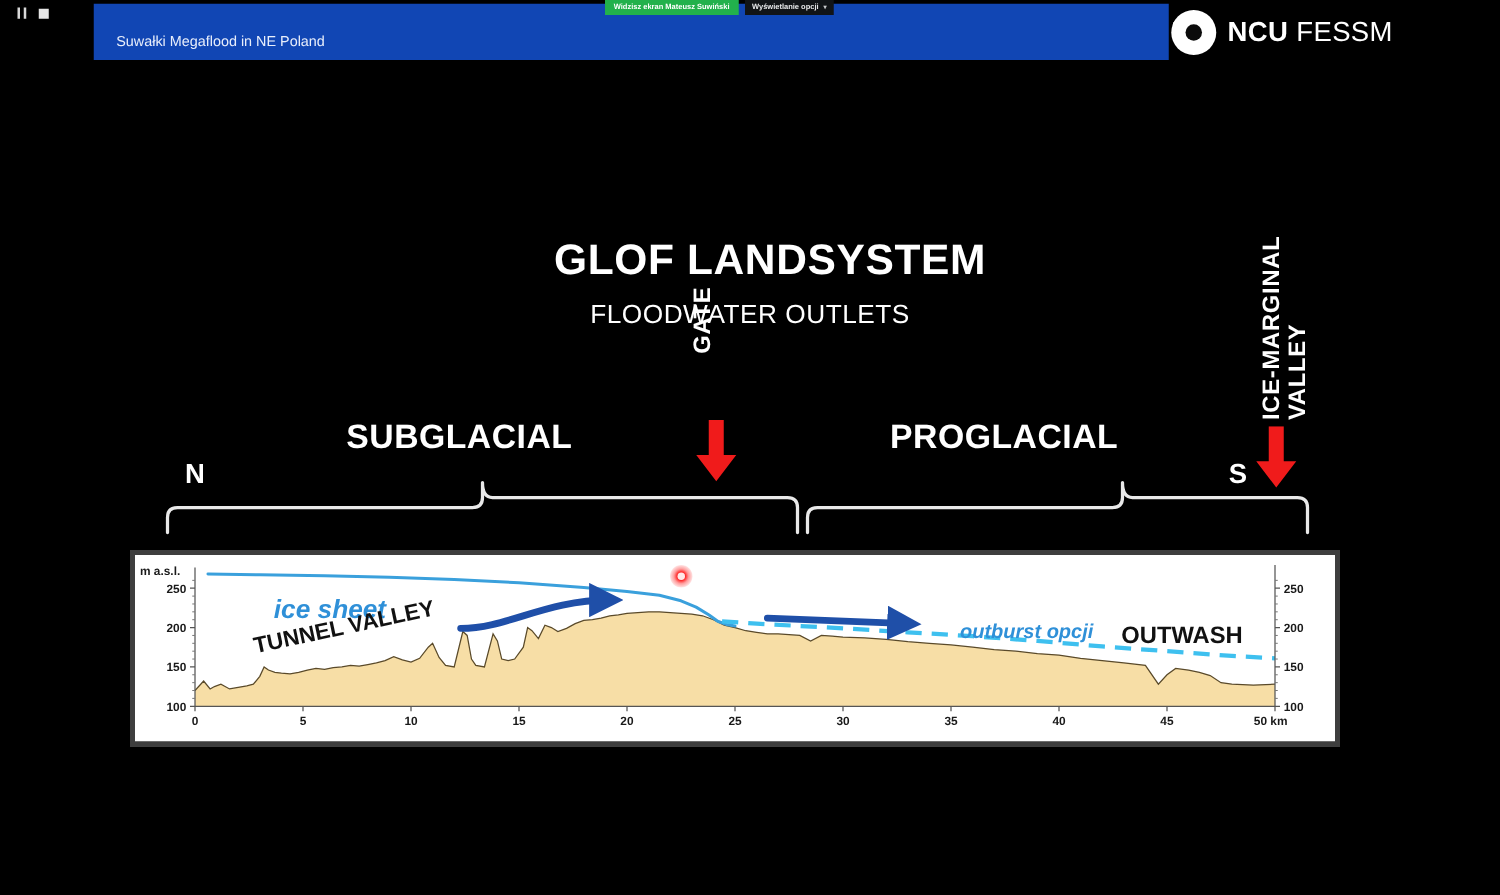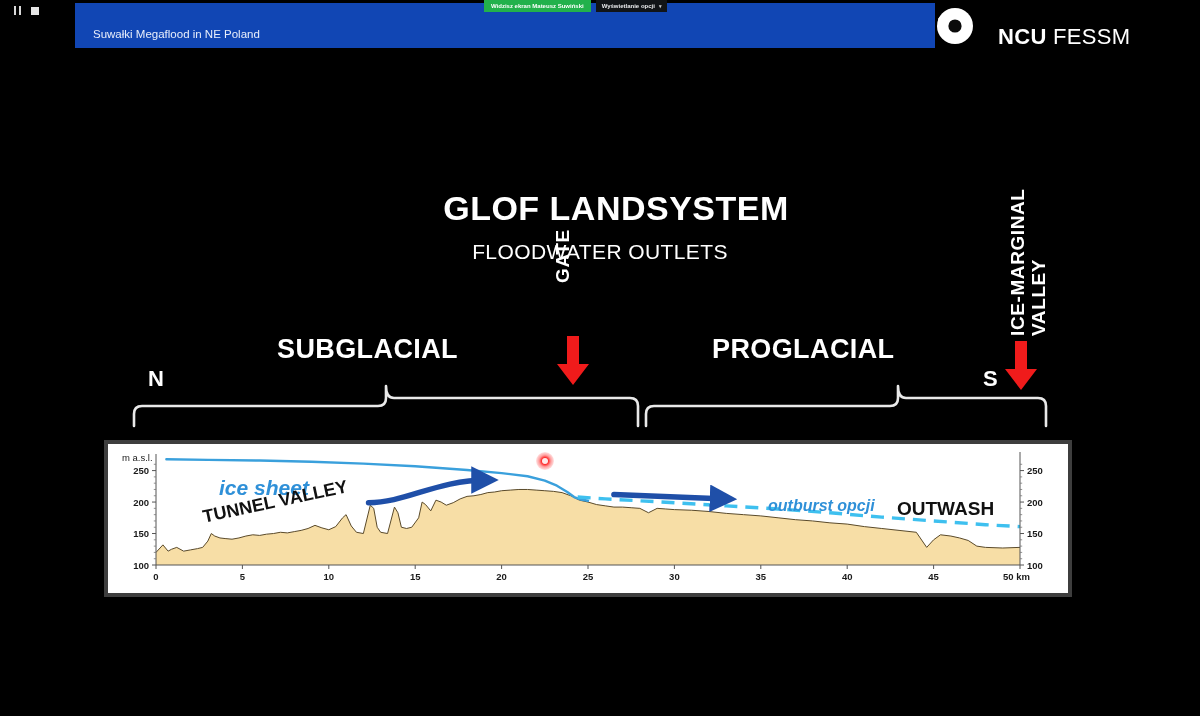--- a/index.html
+++ b/index.html
@@ -39,21 +39,21 @@
     padding: 1px 7px; display: flex; align-items: center; white-space: nowrap; line-height: 1;
   }
   .pill-dark {
     background: #111417; color: #e9eaec; font-size: 6px; font-weight: 600;
     padding: 1px 6px; margin-left: 5px; display: flex; align-items: center; gap: 4px;
     white-space: nowrap; line-height: 1;
   }
   .caret { font-size: 5px; opacity: .85; }
 
   
-  .logo-wrap { position: absolute; left: 930px; top: 2px; width: 185px; height: 48px; display: flex; align-items: flex-end; gap: 20px; }
+  .logo-wrap { position: absolute; left: 930px; top: 2px; width: 185px; height: 48px; display: flex; align-items: center; gap: 4px; }
   .logo-mark { width: 48px; height: 48px; position: relative; }
   .logo-text { color: #ffffff; font-size: 22px; letter-spacing: .3px; white-space: nowrap; }
   .logo-text b { font-weight: bold; }
   .logo-text span.light { font-weight: normal; }
 
   
   .glof-title {
     position: absolute; left: 0; right: 0; top: 189px; text-align: center;
     color: #ffffff; font-size: 34px; font-weight: bold; letter-spacing: .5px; padding-left: 32px;
   }
@@ -95,21 +95,21 @@
 
   
   .chart-panel {
     position: absolute; left: 104px; top: 440px; width: 968px; height: 157px;
     background: #ffffff; border: 4px solid #3e3e3e;
   }
   .chart-inner { position: absolute; inset: 0; }
   .chart-svg { position: absolute; left: 0; top: 0; }
 
   .lbl { position: absolute; white-space: nowrap; }
-  .lbl-masl   { left: 14px;  top: 8px;  font-size: 9.5px; color: #1a1a1a; font-weight: 400; }
+  .lbl-masl   { left: 4px;  top: 8px;  font-size: 9.5px; color: #1a1a1a; font-weight: 700; }
   .lbl-ice    { left: 70px;  top: 32px; font-size: 21px;  color: #2f90d8; font-weight: bold; font-style: italic; font-family: "Liberation Sans", sans-serif; margin-left: 41px; }
   .lbl-tunnel { left: 93px;  top: 63px; font-size: 18px;  color: #111111; font-weight: bold; transform: rotate(-12deg); transform-origin: left top; }
   .lbl-outwash{ left: 789px; top: 19px; font-size: 19px;  color: #111111; font-weight: bold; margin-top: 35px; }
   .lbl-flood  { left: 660px; top: 53px; font-size: 16px;  color: #2f90d8; font-weight: bold; font-style: italic; }
 
   
   .laser {
     position: absolute; left: 536px; top: 452px; width: 18px; height: 18px; border-radius: 50%;
     background: radial-gradient(circle, #ff2020 0%, #ff2828 26%, rgba(255,40,40,0.45) 46%, rgba(255,60,60,0.12) 72%, rgba(255,60,60,0) 100%);
   }

